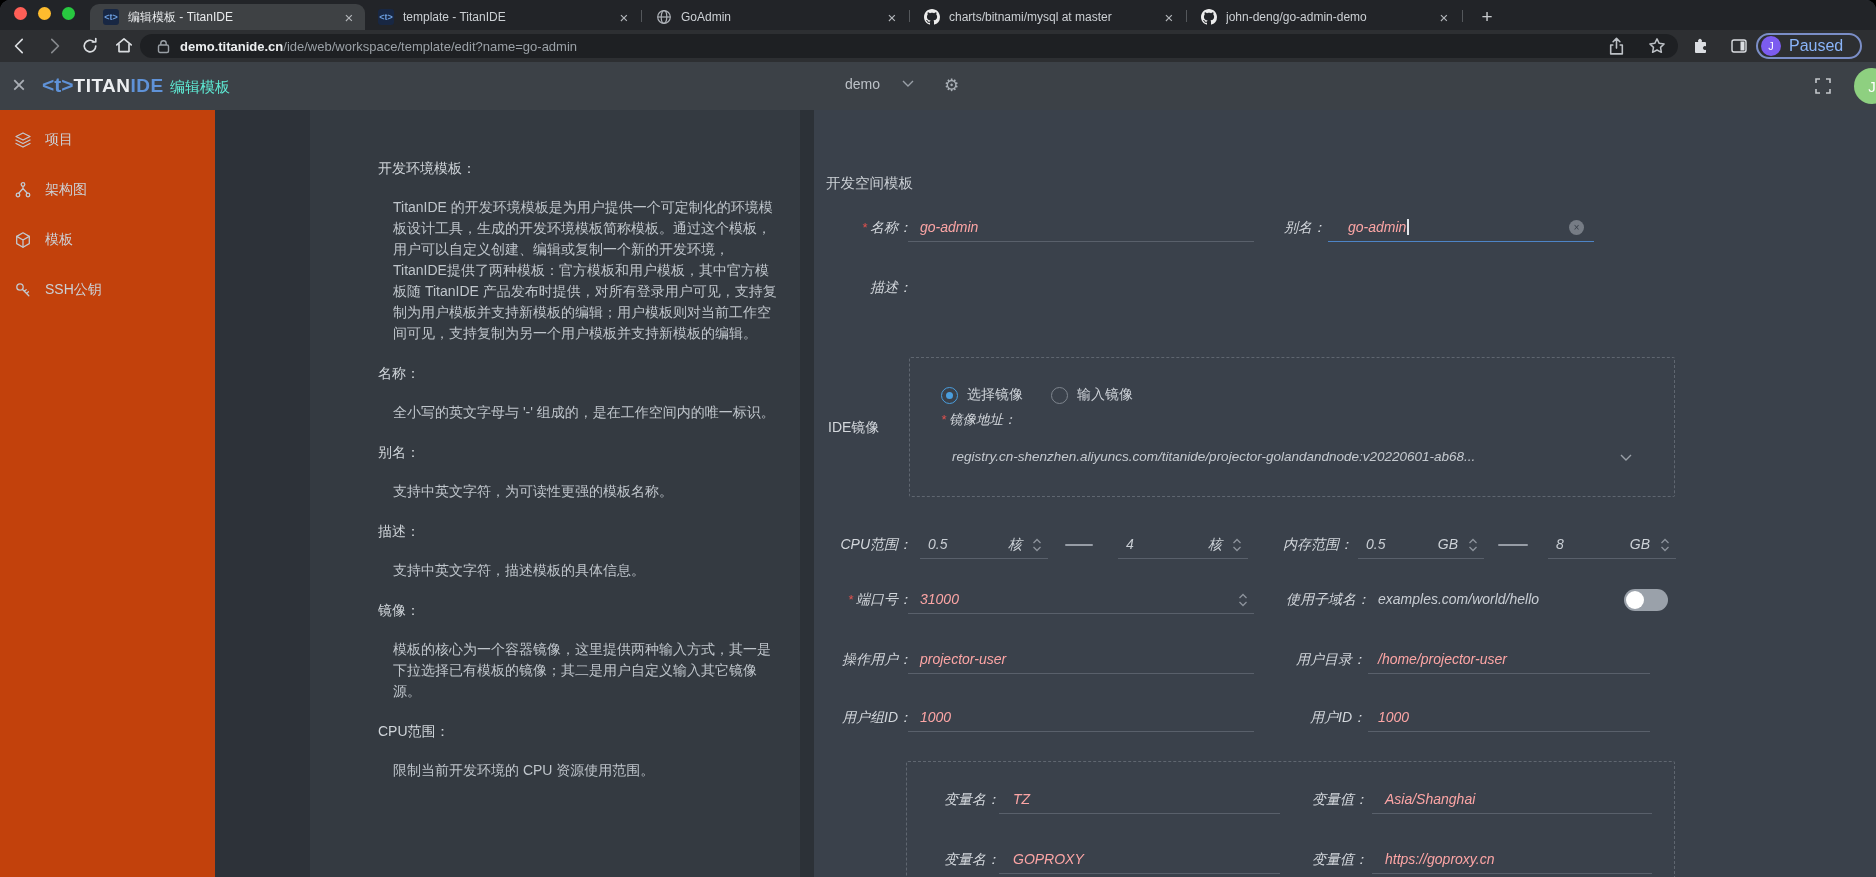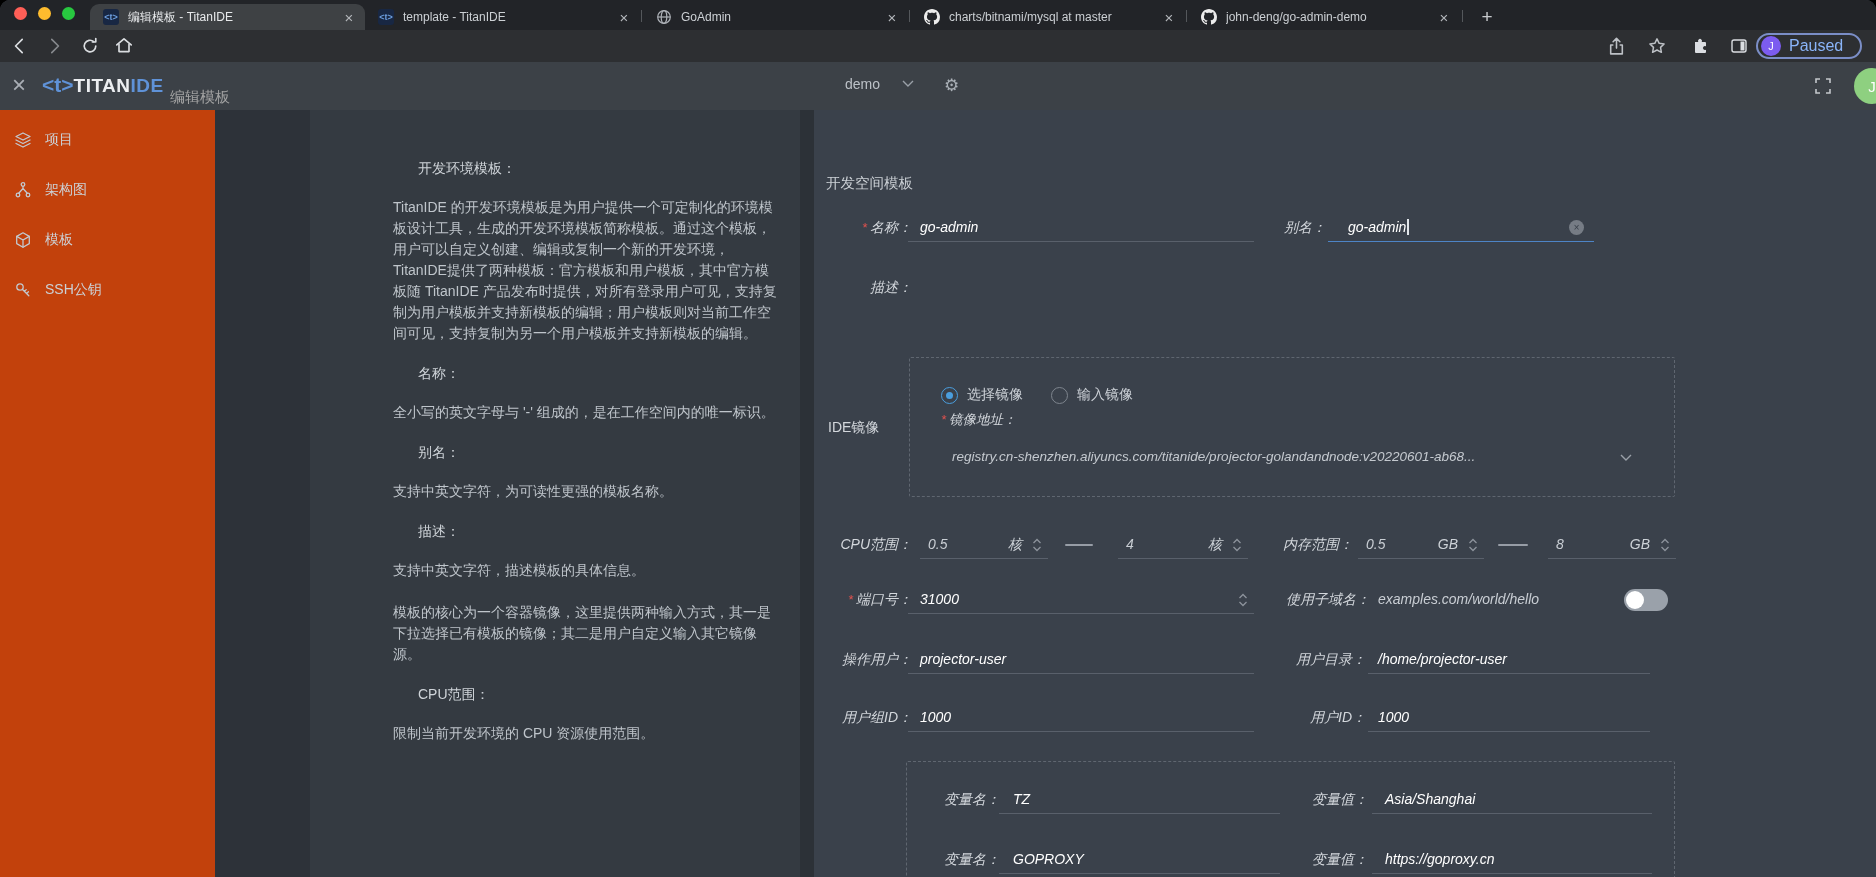--- a/index.html
+++ b/index.html
@@ -39,50 +39,50 @@
   .profile-status { color:#8ab4f8; font-size:16px; margin-left:8px; }
 
   
   .app-header { position:absolute; top:62px; left:0; right:0; height:48px; background:#3c4147;
                 box-shadow:0 1px 0 #30353b; }
   .app-close { position:absolute; left:12px; top:8px; font-size:24px; color:#a9aeb5; line-height:30px; }
   .logo { position:absolute; left:42px; top:11px; display:flex; align-items:baseline; }
   .logo-bracket { color:#5f92d8; font-weight:bold; font-size:21px; }
   .logo-titan { color:#eceef1; font-weight:bold; font-size:19px; letter-spacing:0.5px; }
   .logo-ide { color:#5f92d8; font-weight:bold; font-size:19px; letter-spacing:0.5px; }
-  .page-title { position:absolute; left:170px; top:16px; font-size:15px; color:#a3a3a3;margin-top:10px; }
+  .page-title { position:absolute; left:170px; top:16px; font-size:15px; color:#5eead4; }
   .ws-select { position:absolute; left:845px; top:14px; display:flex; align-items:center; gap:22px; }
   .ws-name { color:#bcc1c7; font-size:14px; }
   .hdr-gear { position:absolute; left:944px; top:13px; font-size:17px; color:#a9afb6; }
   .fs-icon { position:absolute; left:1813px; top:14px; }
   .hdr-avatar { position:absolute; left:1854px; top:6px; width:36px; height:36px; border-radius:50%;
                 background:#8ed080; color:#fff; font-size:15px; display:flex; align-items:center; justify-content:center; }
 
   
   .app-body { position:absolute; top:110px; left:0; right:0; bottom:0; }
   .sidebar { position:absolute; left:0; top:0; width:215px; height:100%; background:#c2410c; }
   .side-item { position:absolute; left:0; height:24px; display:flex; align-items:center; padding-left:14px; width:100%; }
   .side-item .si-icon { width:18px; height:18px; margin-right:13px; }
   .side-label { color:#ccd1d6; font-size:14px; }
   .gutter { position:absolute; left:215px; top:0; width:95px; height:100%; background:#2d3239; }
   .help-pane { position:absolute; left:310px; top:0; width:490px; height:100%; background:#343a41; overflow:hidden; }
   .help-content { position:absolute; left:68px; top:50px; width:402px; }
-  .help-h { font-size:14px; color:#cfd4d9; margin-bottom:19px;margin-left:40px; }
+  .help-h { font-size:14px; color:#cfd4d9; margin-bottom:19px; }
   .help-p { font-size:14px; color:#bfc5cb; line-height:21px; padding-left:15px; margin-bottom:21px; }
   .v-divider { position:absolute; left:800px; top:0; width:14px; height:100%; background:#2c3137; }
   .form-pane { position:absolute; left:814px; top:0; right:0; height:100%; background:#3a414b; }
 
   
   .fp-title { position:absolute; left:12px; top:64px; font-size:14.5px; color:#ccd1d6; }
   .frow { position:absolute; left:0; width:880px; height:30px;font-style:italic; }
   .flab { position:absolute; top:6px; font-size:14px; color:#d3d7dc; text-align:right; white-space:nowrap; }
   .star { color:#e0524e; margin-right:3px; font-size:13px; }
   .u { position:absolute; top:0; height:29px; border-bottom:1px solid #59606b; display:flex; align-items:center; }
   .u.focus { border-bottom:1.5px solid #4d84c6; }
-  .fval { font-size:14px; color:#ffffff; white-space:nowrap; }
+  .fval { font-size:14px; color:#fca5a5; white-space:nowrap; }
   .caret { display:inline-block; width:1.5px; height:16px; background:#e2e6ea; margin-left:1px; vertical-align:-3px; }
   .clear-ic { position:absolute; left:755px; top:7px; width:15px; height:15px; border-radius:50%; background:#767c85;
               color:#3a414b; font-size:10px; display:flex; align-items:center; justify-content:center; }
   .dash-box { position:absolute; border:1px dashed #5f6670; border-radius:2px; }
   .radio-row { position:absolute; left:127px; top:273px; height:24px; display:flex; align-items:center; }
   .radio { width:17px; height:17px; border-radius:50%; border:1.5px solid #7e858e; display:flex;
            align-items:center; justify-content:center; }
   .radio.sel { border-color:#4a9ede; }
   .radio.sel .dot { width:7px; height:7px; border-radius:50%; background:#4a9ede; }
   .radio-lab { font-size:14px; color:#ccd1d7; margin:0 28px 0 9px; }
@@ -157,20 +157,28 @@
       </svg>
     <svg class="navbtn ic" style="left:80px" viewBox="0 0 18 18">
         <path d="M14.2 9a5.2 5.2 0 1 1-1.8-3.9"></path>
         <path d="M14.2 2.3v3.1h-3.1"></path>
       </svg>
     <svg class="navbtn ic" style="left:114px" viewBox="0 0 18 18">
         <path d="M2.5 8 9 2.5 15.5 8"></path>
         <path d="M4.5 7.5V14h9V7.5"></path>
       </svg>
 
+    <div class="omnibox">
+      <svg style="width:13px;height:15px;margin-left:17px;fill:none;stroke:#9aa0a6;stroke-width:1.4" viewBox="0 0 13 15">
+        <rect x="1.5" y="6" width="10" height="7.5" rx="1.5"></rect>
+          <path d="M3.8 6V4.4a2.7 2.7 0 0 1 5.4 0V6"></path>
+      </svg>
+      <span class="url-host">demo.titanide.cn</span>
+        <span class="url-path">/ide/web/workspace/template/edit?name=go-admin</span>
+    </div>
 
     <svg class="tb-ic ic" style="left:1608px;width:17px;height:19px;stroke:#bdc1c6" viewBox="0 0 16 18">
       <path d="M8 1.5v9M4.8 4.5 8 1.3l3.2 3.2"></path>
         <path d="M4.5 7.5H2.5V16h11V7.5h-2"></path>
     </svg>
     <svg class="tb-ic ic" style="left:1648px;width:18px;height:18px;stroke:#bdc1c6" viewBox="0 0 18 18">
       <path d="M9 1.8l2.2 4.5 4.9.7-3.6 3.4.9 4.9L9 13l-4.4 2.3.9-4.9L1.9 7l4.9-.7z"></path>
     </svg>
     <svg class="tb-ic" style="left:1692px;width:18px;height:18px;fill:#dbdee2" viewBox="0 0 18 18">
       <path d="M3 5h3.3a2 2 0 1 1 3.4 0H13a1 1 0 0 1 1 1v3.3a2 2 0 1 0 0 3.4V15a1 1 0 0 1-1 1H4a1 1 0 0 1-1-1z"></path>
@@ -247,20 +255,21 @@
     <div class="help-pane">
       <div class="help-content">
         <div class="help-h">开发环境模板：</div>
         <div class="help-p">TitanIDE 的开发环境模板是为用户提供一个可定制化的环境模板设计工具，生成的开发环境模板简称模板。通过这个模板，用户可以自定义创建、编辑或复制一个新的开发环境，TitanIDE提供了两种模板：官方模板和用户模板，其中官方模板随 TitanIDE 产品发布时提供，对所有登录用户可见，支持复制为用户模板并支持新模板的编辑；用户模板则对当前工作空间可见，支持复制为另一个用户模板并支持新模板的编辑。</div>
         <div class="help-h">名称：</div>
         <div class="help-p">全小写的英文字母与 '-' 组成的，是在工作空间内的唯一标识。</div>
         <div class="help-h">别名：</div>
         <div class="help-p">支持中英文字符，为可读性更强的模板名称。</div>
         <div class="help-h">描述：</div>
         <div class="help-p">支持中英文字符，描述模板的具体信息。</div>
+        <div class="help-h">镜像：</div>
         <div class="help-p">模板的核心为一个容器镜像，这里提供两种输入方式，其一是下拉选择已有模板的镜像；其二是用户自定义输入其它镜像源。</div>
         <div class="help-h">CPU范围：</div>
         <div class="help-p">限制当前开发环境的 CPU 资源使用范围。</div>
       </div>
     </div>
 
     <div class="v-divider"></div>
 
     <div class="form-pane">
       <div class="fp-title">开发空间模板</div>

